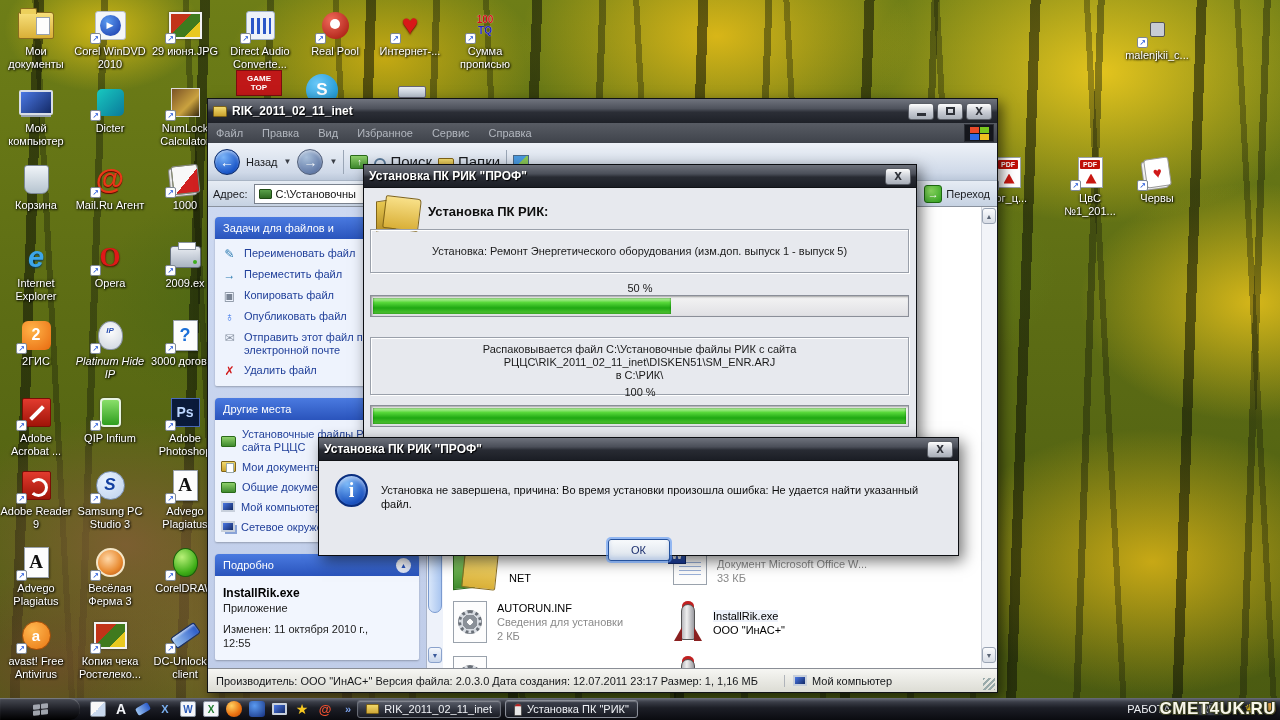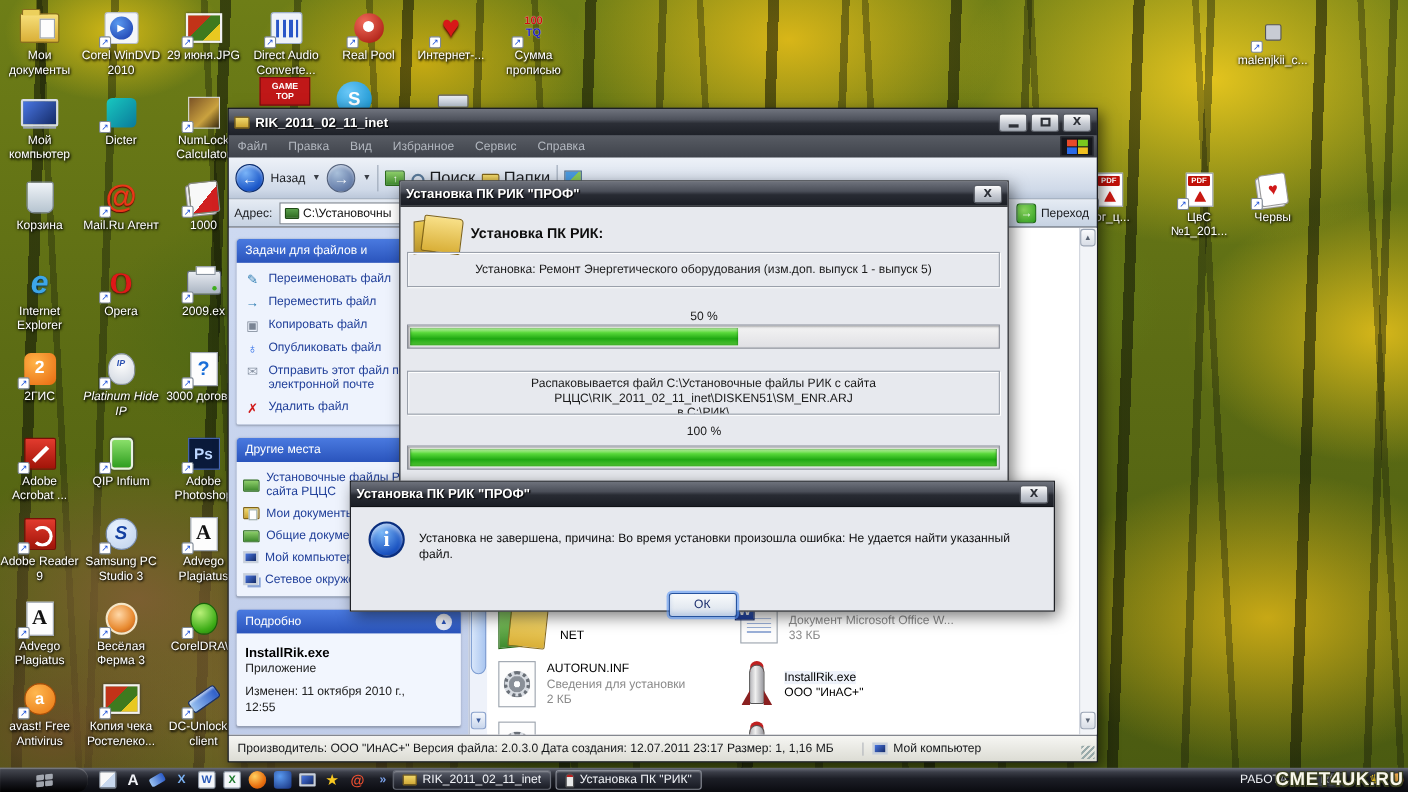--- a/index.html
+++ b/index.html
@@ -176,22 +176,22 @@
   .dlg{position:absolute;border:1px solid #0c0e12;background:#e7e9ee;box-shadow:4px 5px 14px rgba(0,0,0,.55)}
   .dlg-title{height:23px;background:linear-gradient(180deg,#6e727c 0%,#4b4f59 40%,#282b33 55%,#1b1e25 100%);display:flex;align-items:center;padding:0 5px;gap:6px;border-bottom:1px solid #101216}
   .dlg-title .t{flex:1;color:#fff;font-weight:bold;font-size:12px;text-shadow:1px 1px 1px #000;white-space:nowrap;overflow:hidden}
   .install{left:363px;top:164px;width:554px;height:290px;z-index:8}
   .install-body{position:relative;height:267px}
   .inst-folder{position:absolute;left:12px;top:6px;width:44px;height:36px}
   .inst-folder::before{content:"";position:absolute;left:0;top:6px;width:18px;height:28px;background:linear-gradient(180deg,#e8c850,#b8922a);border:1px solid #806418;transform:skewY(-8deg)}
   .inst-folder::after{content:"";position:absolute;left:8px;top:3px;width:34px;height:31px;background:linear-gradient(180deg,#f8e088,#d9af37);border:1px solid #806418;border-radius:2px 4px 2px 2px;transform:rotate(7deg)}
   .inst-head{position:absolute;left:64px;top:16px;font-size:13px;font-weight:bold;color:#0e0e0e}
   .groupbox{position:absolute;left:6px;right:7px;border:1px solid #9aa0aa;box-shadow:inset 1px 1px 0 #fff,1px 1px 0 #fff;font-size:11px;color:#1a1a1a;line-height:13px;text-align:center}
-  .gb1{top:41px;height:32px;display:flex;align-items:center;justify-content:center;padding:0 8px}
-  .gb2{top:149px;height:40px;padding-top:5px;overflow:hidden}
+  .gb1{top:41px;height:44px;display:flex;align-items:center;justify-content:center;padding:0 8px}
+  .gb2{top:149px;height:58px;padding-top:5px;overflow:hidden}
   .pct{position:absolute;left:0;width:100%;text-align:center;font-size:11px;color:#1a1a1a}
   .pct1{top:94px}.pct2{top:198px}
   .pbar{position:absolute;left:6px;right:7px;height:22px;border:1px solid #8a8e98;box-shadow:inset 1px 1px 2px rgba(0,0,0,.35);background:linear-gradient(180deg,#f4f4f4,#e0e0e4);padding:2px}
   .pb1{top:107px}.pb2{top:217px}
   .pfill{height:100%;background:linear-gradient(180deg,#c8f4b0 0%,#58d83a 28%,#1fa812 62%,#55c636 100%);box-shadow:inset 0 0 2px #0a6a06}
   .errdlg{left:318px;top:437px;width:641px;height:119px;z-index:9}
   .err-body{position:relative;height:95px}
   .err-icon{position:absolute;left:16px;top:13px;width:33px;height:33px;border-radius:50%;background:radial-gradient(circle at 35% 28%,#7ab8f8,#1a52c0 70%,#0a2e7e);border:2px solid #0a2e7e;color:#fff;font-family:"Liberation Serif",serif;font-weight:bold;font-size:20px;display:flex;align-items:center;justify-content:center;box-shadow:inset 0 3px 4px rgba(255,255,255,.55)}
   .err-text{position:absolute;left:62px;top:22px;right:12px;font-size:11px;color:#0e0e0e;line-height:14px}
   .err-ok{position:absolute;left:50%;transform:translateX(-50%);top:78px;width:62px;height:22px;border-radius:3px;background:linear-gradient(180deg,#f8fafc,#d8e0ea);border:1px solid #26539e;box-shadow:0 0 0 2px rgba(90,150,245,.6),inset 0 -3px 4px rgba(140,170,220,.4);font-size:11px;color:#1c2f6e;display:flex;align-items:center;justify-content:center;cursor:default}

